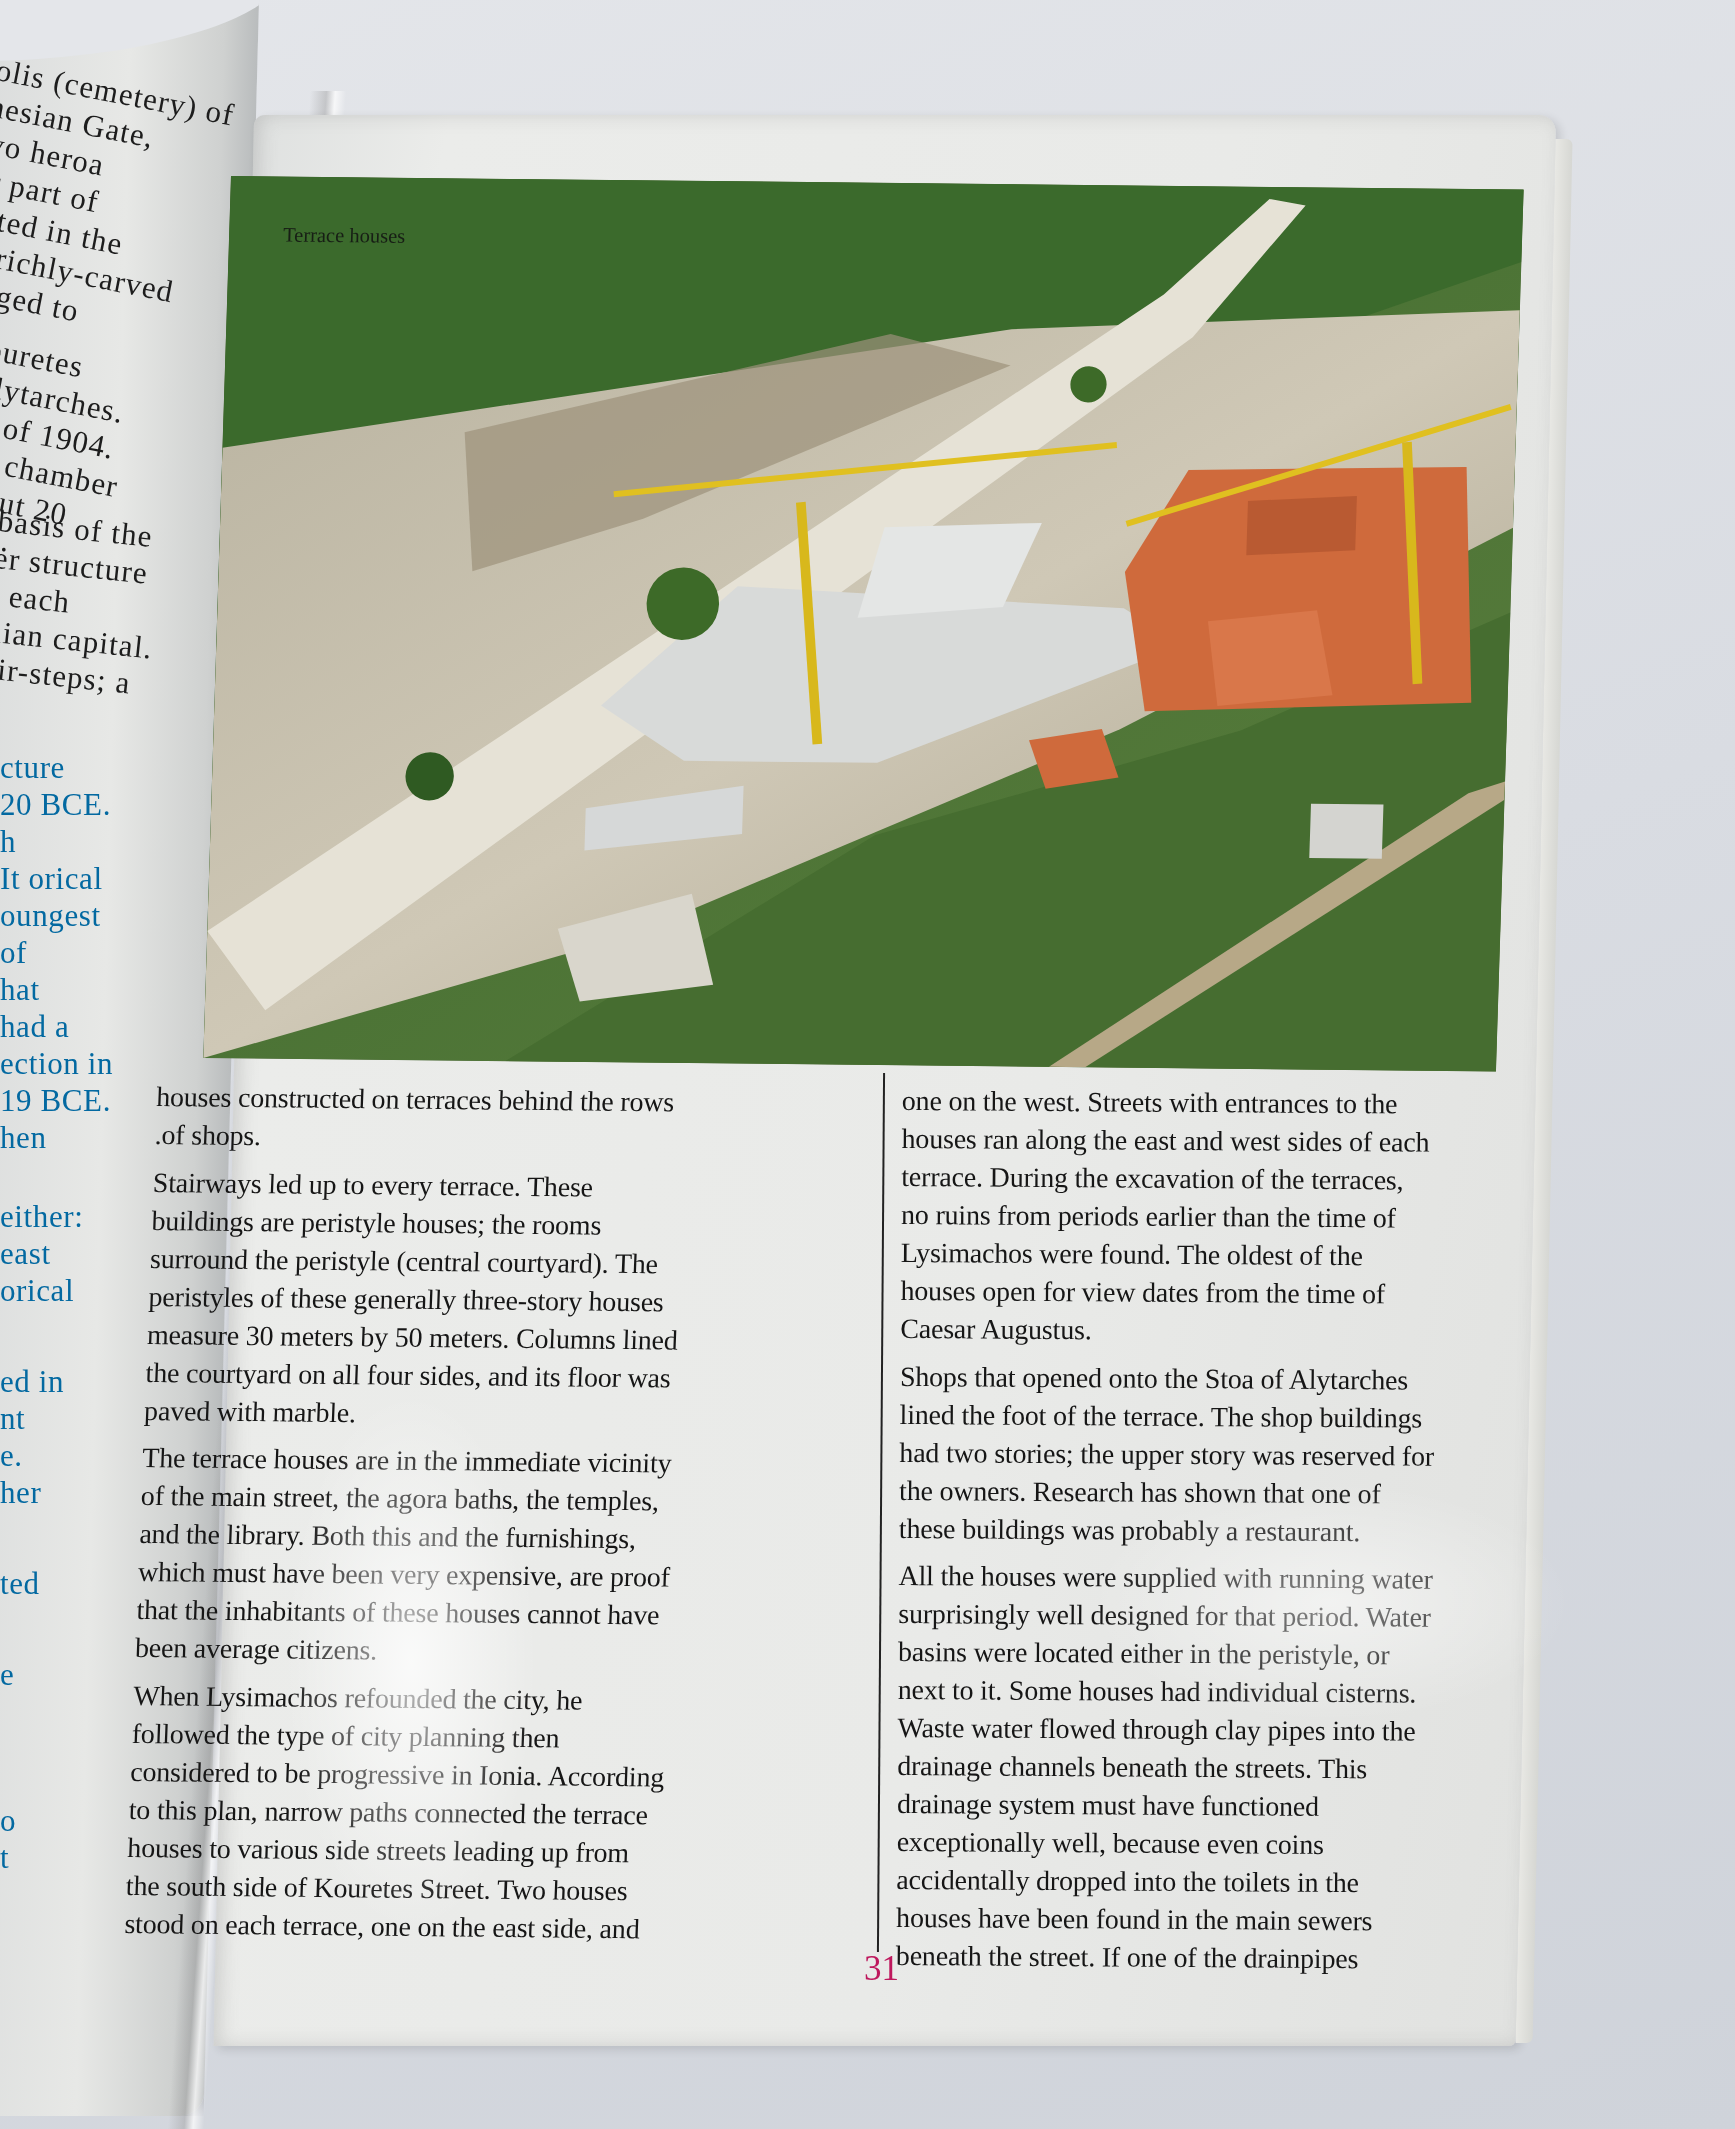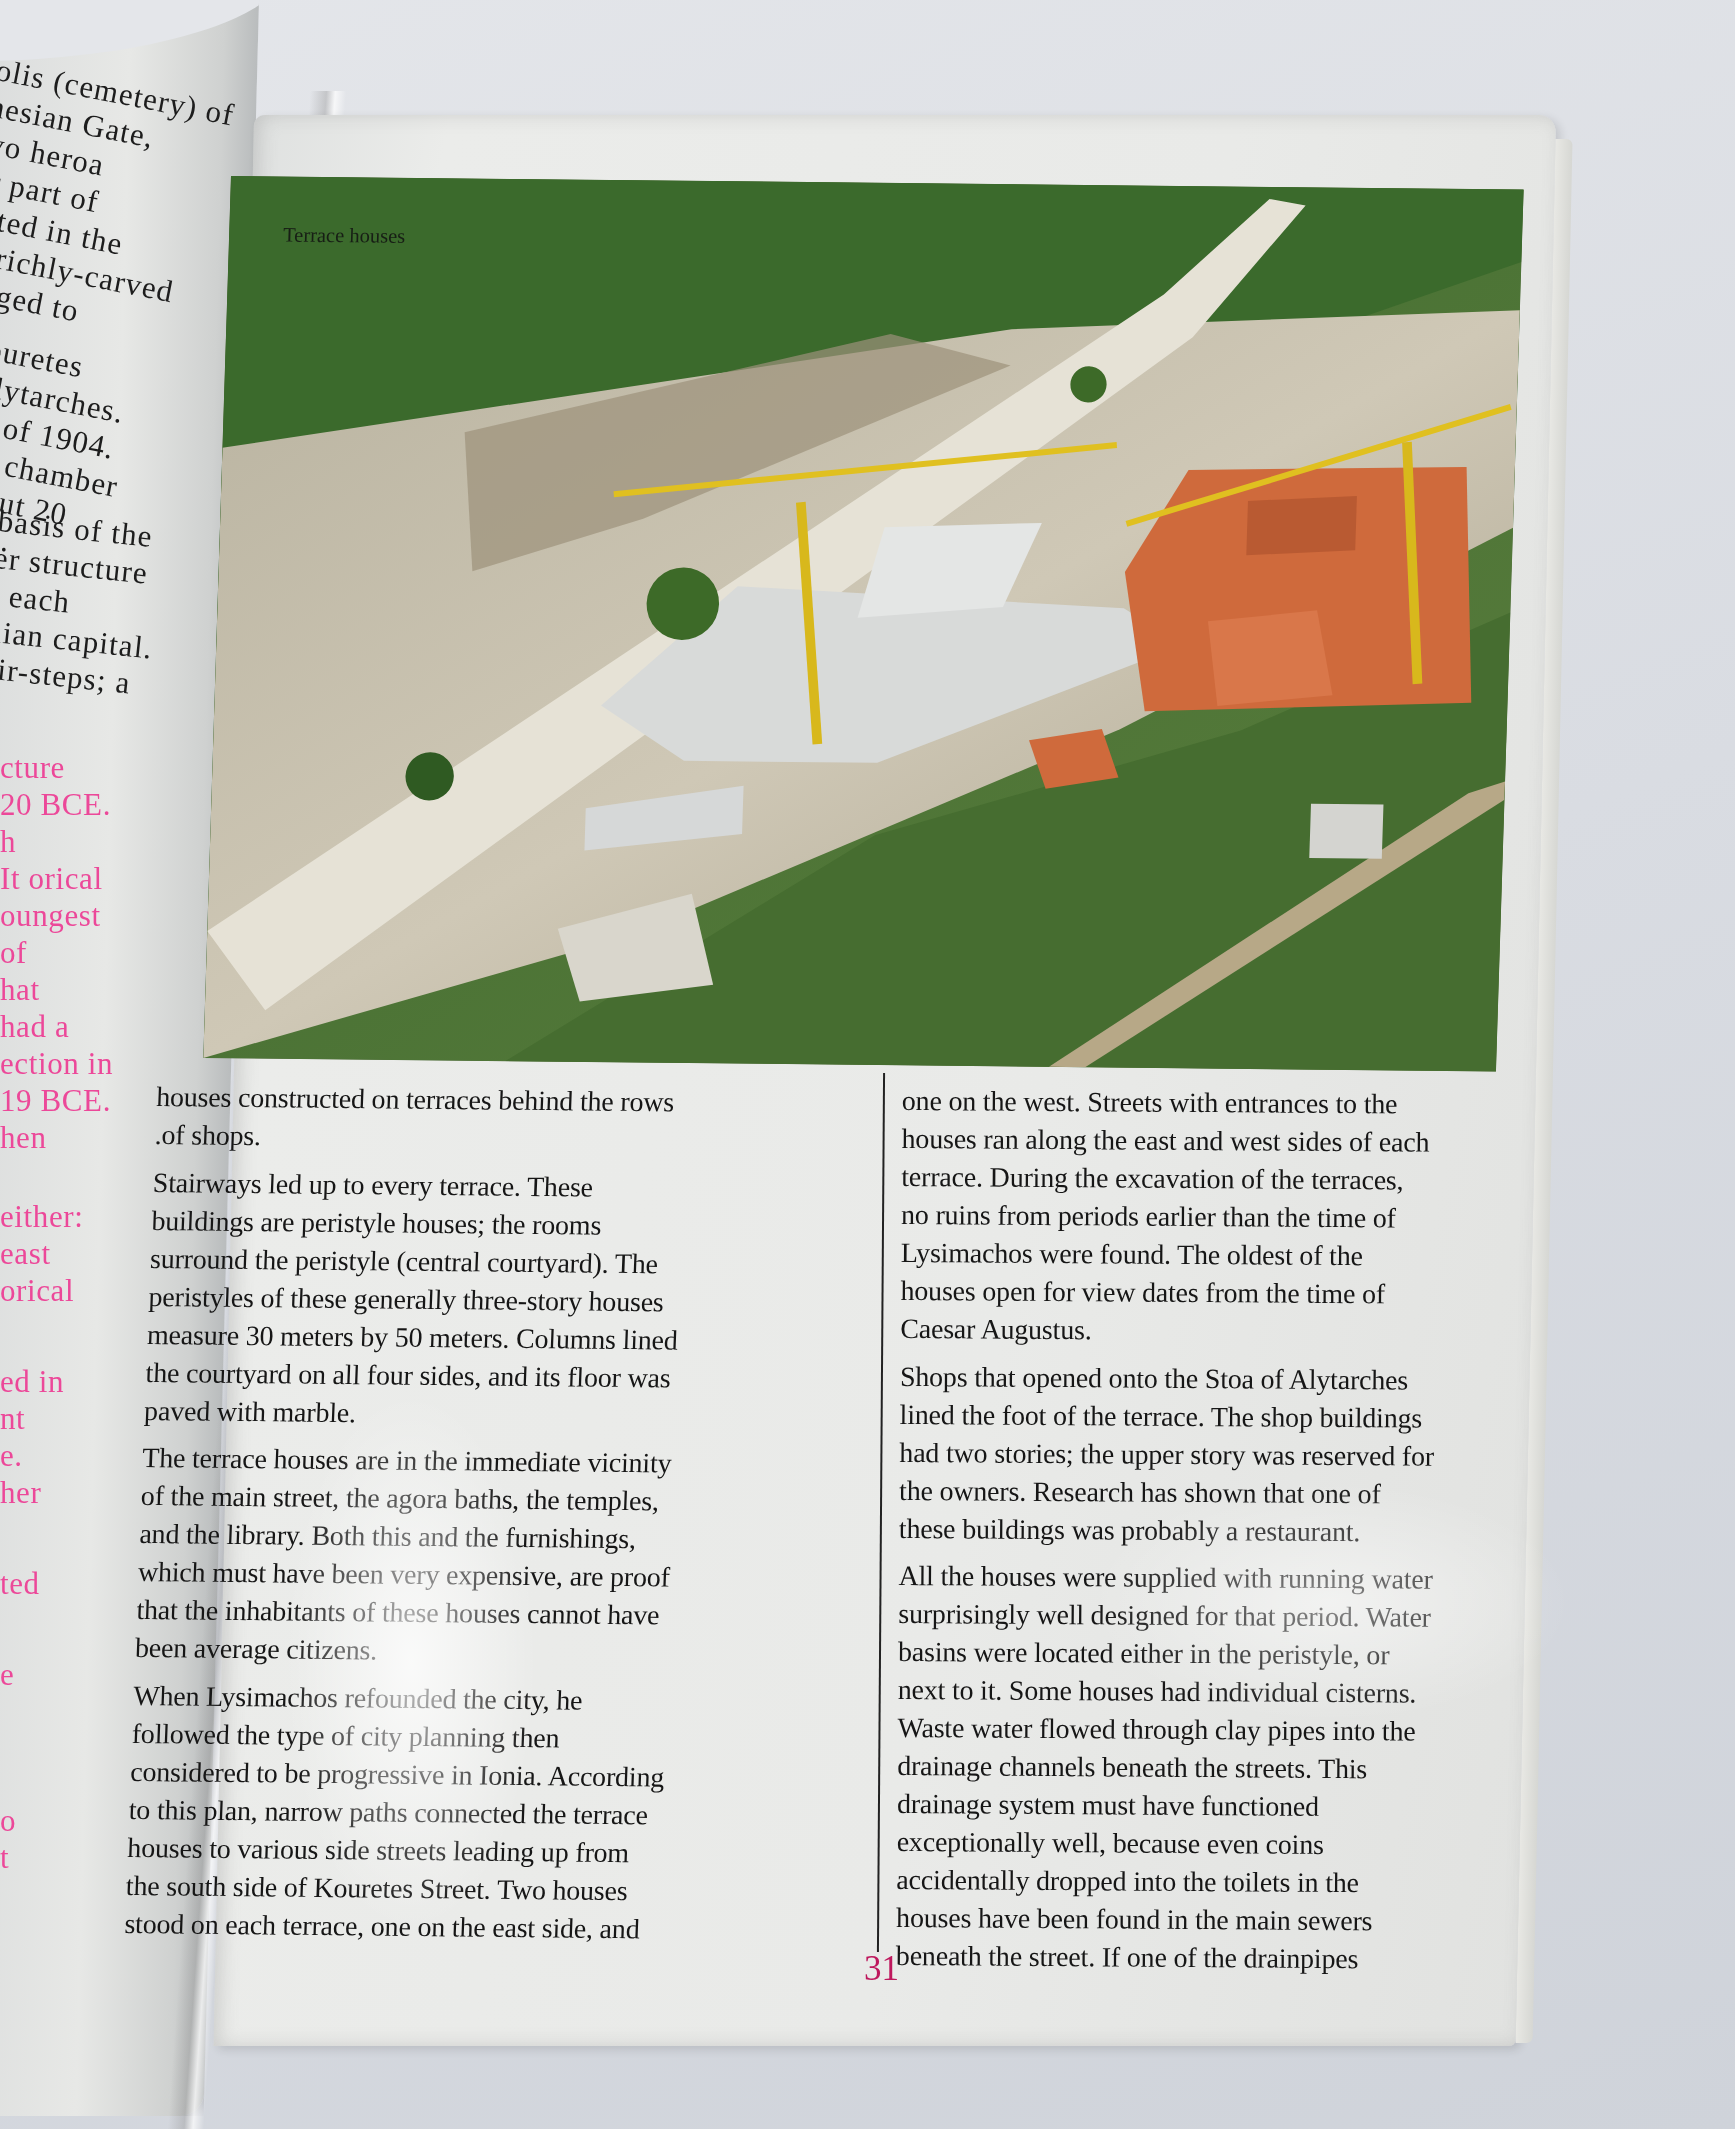--- a/index.html
+++ b/index.html
@@ -25,21 +25,21 @@
     border-bottom-right-radius: 100% 100%;
   }
   .left-text {
     position:absolute; left:0; top:48px; width:284px;
     font-size:31px; line-height:37px; color:#1d1d1d;
     transform: rotate(11deg); transform-origin: 0 0;
     letter-spacing: 1.2px;
   }
   .left-text-lower {
     position:absolute; left:0; width:284px;
-    font-size:31px; line-height:37px; color:#ec4899;
+    font-size:31px; line-height:37px; color:#0369a1;
     letter-spacing: 0.6px;
   }
   .left-text .ln, .left-text-lower .ln { display:block; white-space:nowrap; }
   .left-text .gap, .left-text-lower .gap { display:block; height:17px; }
   .spine {
     position:absolute; left:239px; top:91px; width:36px; height:2039px;
     background: linear-gradient(90deg, rgba(0,0,0,0) 0%, rgba(140,140,140,0.35) 45%, rgba(255,255,255,0.7) 70%, rgba(0,0,0,0) 100%);
     transform: skewX(-4deg);
   }
   .right-page {

